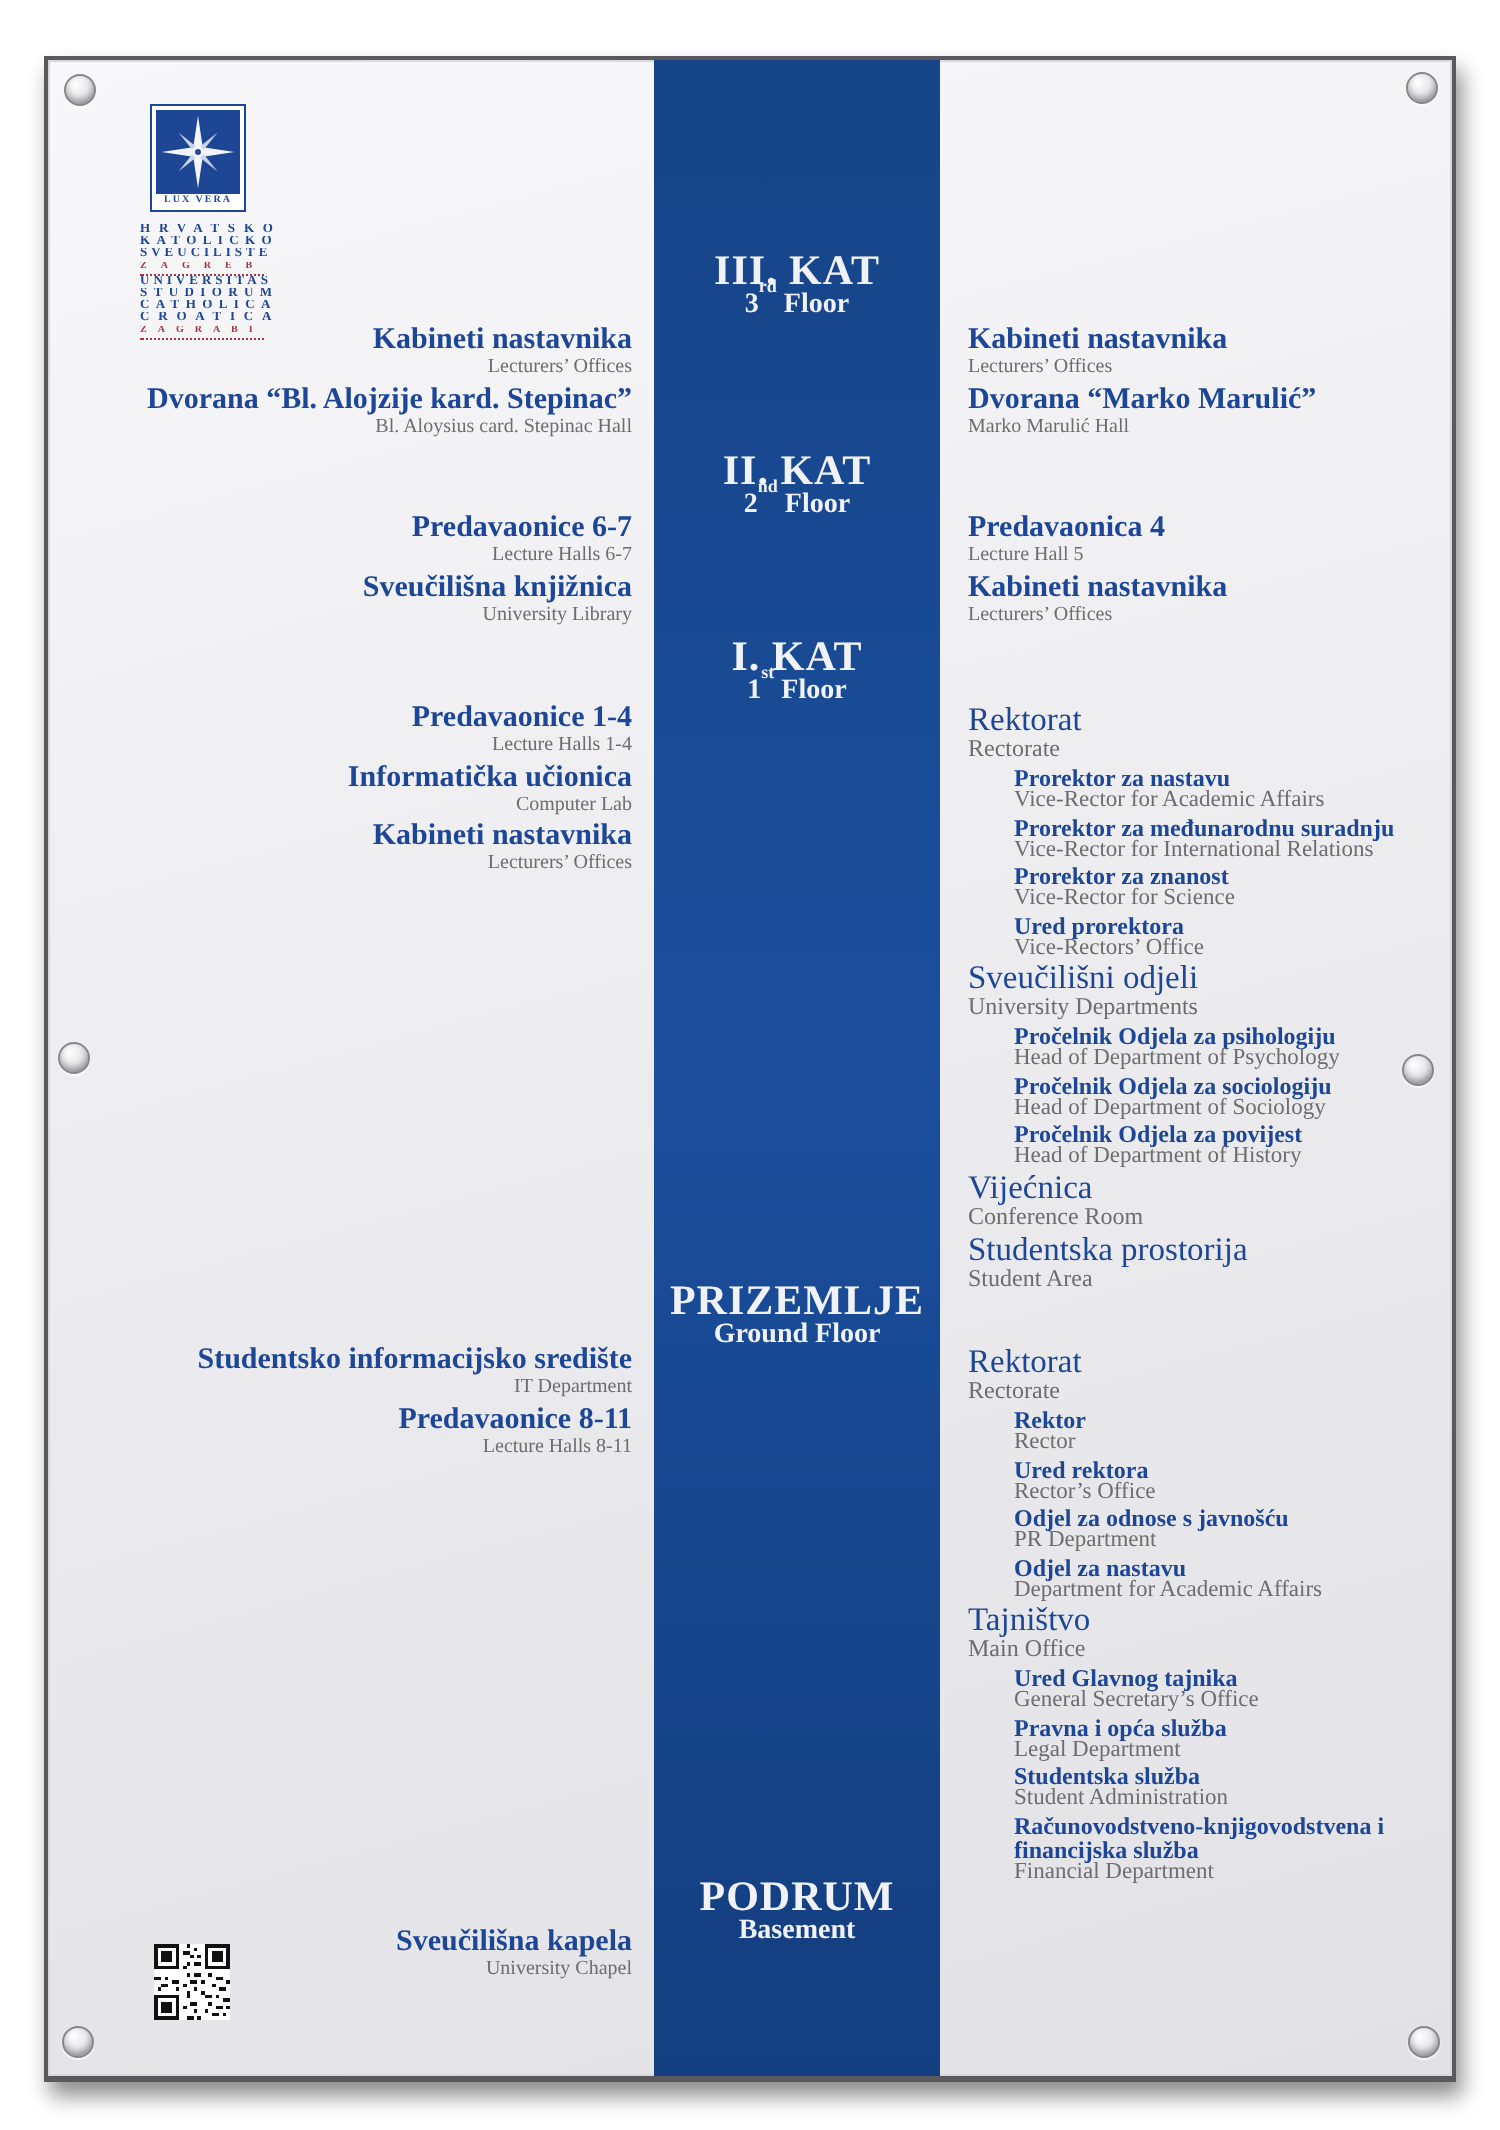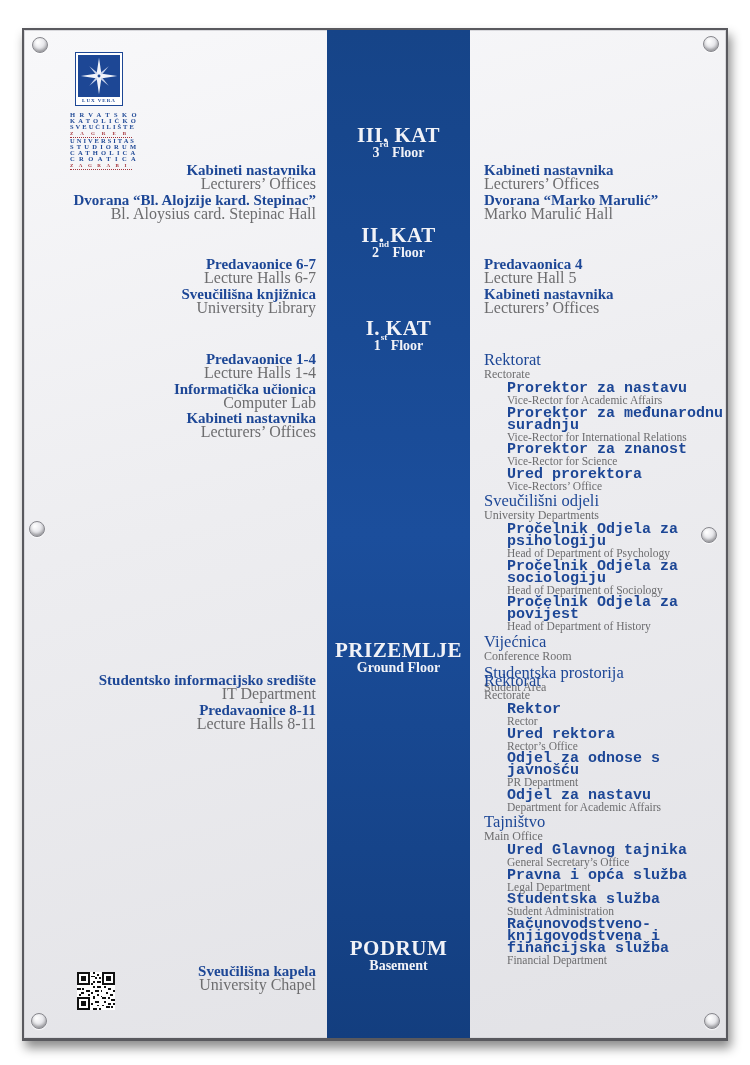--- a/index.html
+++ b/index.html
@@ -27,27 +27,27 @@
   .bl-f3 { top:95px; } .bl-f2 { top:195px; } .bl-f1 { top:288px; }
   .bl-g  { top:610px; } .bl-b { top:908px; }
   
   .grp { position:absolute; }
   .lcol { left:36px;  width:256px; text-align:right; }
   .rcol { left:460px; width:244px; text-align:left; }
   .top-f3 { top:133px; } .top-f2 { top:227px; } .top-f1 { top:322px; }
   .top-g  { top:643px; } .top-b  { top:934px; }
   .entry { margin-bottom:2px; }
   .entry-hr { font-size:15px;  line-height:15px; font-weight:bold; color:#1d4796; }
-  .entry-en { font-size:16px; line-height:12.5px; color:#6d6d6f; }
+  .entry-en { font-size:10px; line-height:12.5px; color:#6d6d6f; }
   .sec { margin-bottom:0; }
   .sec-hr { font-size:16.5px; line-height:16px; font-weight:normal; color:#1d4796; }
   .sec-en { font-size:12px; line-height:12px; color:#6d6d6f; margin-bottom:3px; }
   .children { margin-left:23px; }
   .child { margin-bottom:1px; }
-  .child-hr { font-size:15px; line-height:12px; font-weight:bold; color:#1d4796;font-family:Liberation Mono, monospace; }
+  .child-hr { font-size:12px; line-height:12px; font-weight:bold; color:#1d4796; }
   .child-en { font-size:11.5px; line-height:11.5px; color:#6d6d6f; }
   
   .logo { position:absolute; left:46px; top:22px; width:84px; }
   .emblem { width:48px; margin-left:5px; border:1.5px solid #1d4795; background:#fff; padding:2px; }
   .emblem-star { background:#1d4795; height:42px; display:flex; align-items:center; justify-content:center; }
   .emblem-cap { text-align:center; font-size:5px; font-weight:bold; letter-spacing:1px; color:#1d4795; padding-top:1px; }
   .wordmark { margin-top:6px; width:80px; }
   .wordmark div { font-size:6.5px; line-height:6.2px; font-weight:bold; color:#1d4795; white-space:nowrap; overflow:hidden; }
   .wordmark div:nth-child(1){letter-spacing:4.4px;}
   .wordmark div:nth-child(2){letter-spacing:3.2px;}

